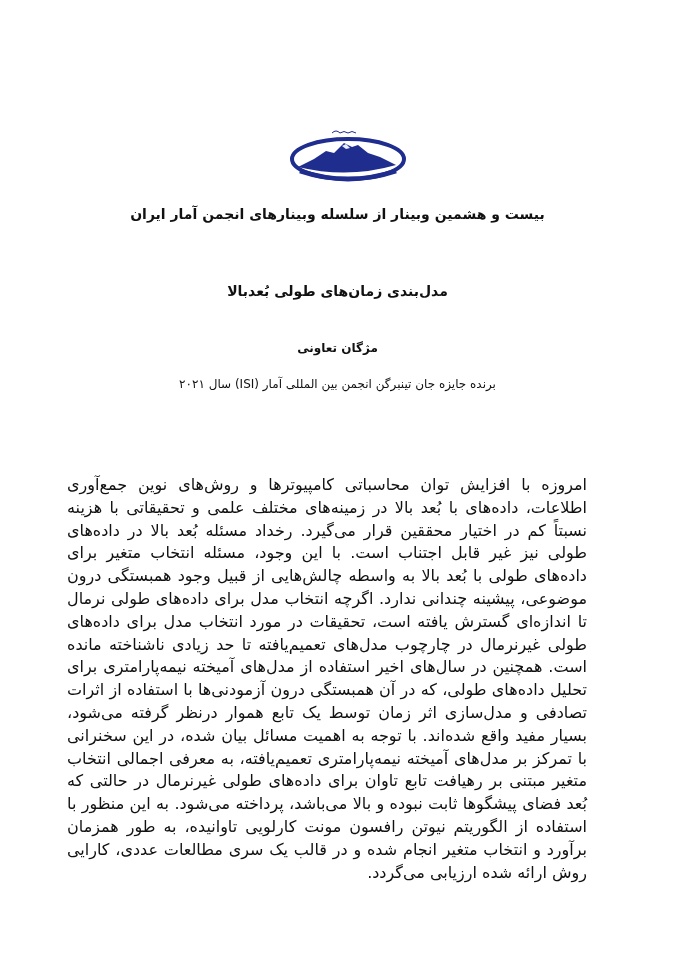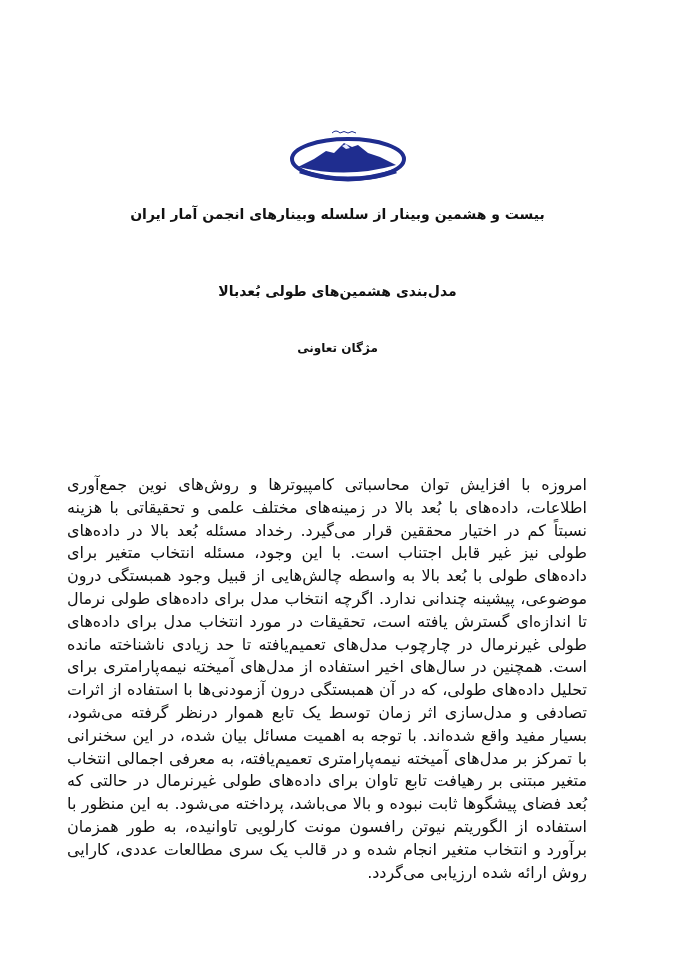--- a/index.html
+++ b/index.html
@@ -32,18 +32,19 @@
     <svg width="120" height="58" viewBox="0 0 120 58">
       <path d="M44 6 q4 -4 8 0 q4 -3 8 0 q4 -3 8 0" stroke="#1f2d8f" stroke-width="1" fill="none"></path>
       <ellipse cx="60" cy="32" rx="56" ry="20" fill="#ffffff" stroke="#1f2d8f" stroke-width="4"></ellipse>
       <path d="M10 40 L26 32 L38 24 L46 26 L56 16 L64 20 L70 18 L80 26 L92 30 L108 38 Q60 52 10 40 Z" fill="#1f2d8f"></path>
       <path d="M54 19 L58 17 L62 21 L58 22 Z" fill="#e8ecff"></path>
       <path d="M12 44 Q60 60 108 44" stroke="#1f2d8f" stroke-width="5" fill="none"></path>
     </svg>
   </div>
 
   <div class="center series-title">بیست و هشمین وبینار از سلسله وبینارهای انجمن آمار ایران</div>
-  <div class="center talk-title">مدل‌بندی هشمین‌های طولی بُعدبالا</div>
+  <div class="center talk-title">مدل‌بندی زمان‌های طولی بُعدبالا</div>
   <div class="center speaker">مژگان تعاونی</div>
+  <div class="center award">برنده جایزه جان تینبرگن انجمن بین المللی آمار (ISI) سال ۲۰۲۱</div>
 
   <div class="abstract">امروزه با افزایش توان محاسباتی کامپیوترها و روش‌های نوین جمع‌آوری اطلاعات، داده‌های با بُعد بالا در زمینه‌های مختلف علمی و تحقیقاتی با هزینه نسبتاً کم در اختیار محققین قرار می‌گیرد. رخداد مسئله بُعد بالا در داده‌های طولی نیز غیر قابل اجتناب است. با این وجود، مسئله انتخاب متغیر برای داده‌های طولی با بُعد بالا به واسطه چالش‌هایی از قبیل وجود همبستگی درون موضوعی، پیشینه چندانی ندارد. اگرچه انتخاب مدل برای داده‌های طولی نرمال تا اندازه‌ای گسترش یافته است، تحقیقات در مورد انتخاب مدل برای داده‌های طولی غیرنرمال در چارچوب مدل‌های تعمیم‌یافته تا حد زیادی ناشناخته مانده است. همچنین در سال‌های اخیر استفاده از مدل‌های آمیخته نیمه‌پارامتری برای تحلیل داده‌های طولی، که در آن همبستگی درون آزمودنی‌ها با استفاده از اثرات تصادفی و مدل‌سازی اثر زمان توسط یک تابع هموار درنظر گرفته می‌شود، بسیار مفید واقع شده‌اند. با توجه به اهمیت مسائل بیان شده، در این سخنرانی با تمرکز بر مدل‌های آمیخته نیمه‌پارامتری تعمیم‌یافته، به معرفی اجمالی انتخاب متغیر مبتنی بر رهیافت تابع تاوان برای داده‌های طولی غیرنرمال در حالتی که بُعد فضای پیشگوها ثابت نبوده و بالا می‌باشد، پرداخته می‌شود. به این منظور با استفاده از الگوریتم نیوتن رافسون مونت کارلویی تاوانیده، به طور همزمان برآورد و انتخاب متغیر انجام شده و در قالب یک سری مطالعات عددی، کارایی روش ارائه شده ارزیابی می‌گردد.</div>
 
 </div>
 
 </body></html>

